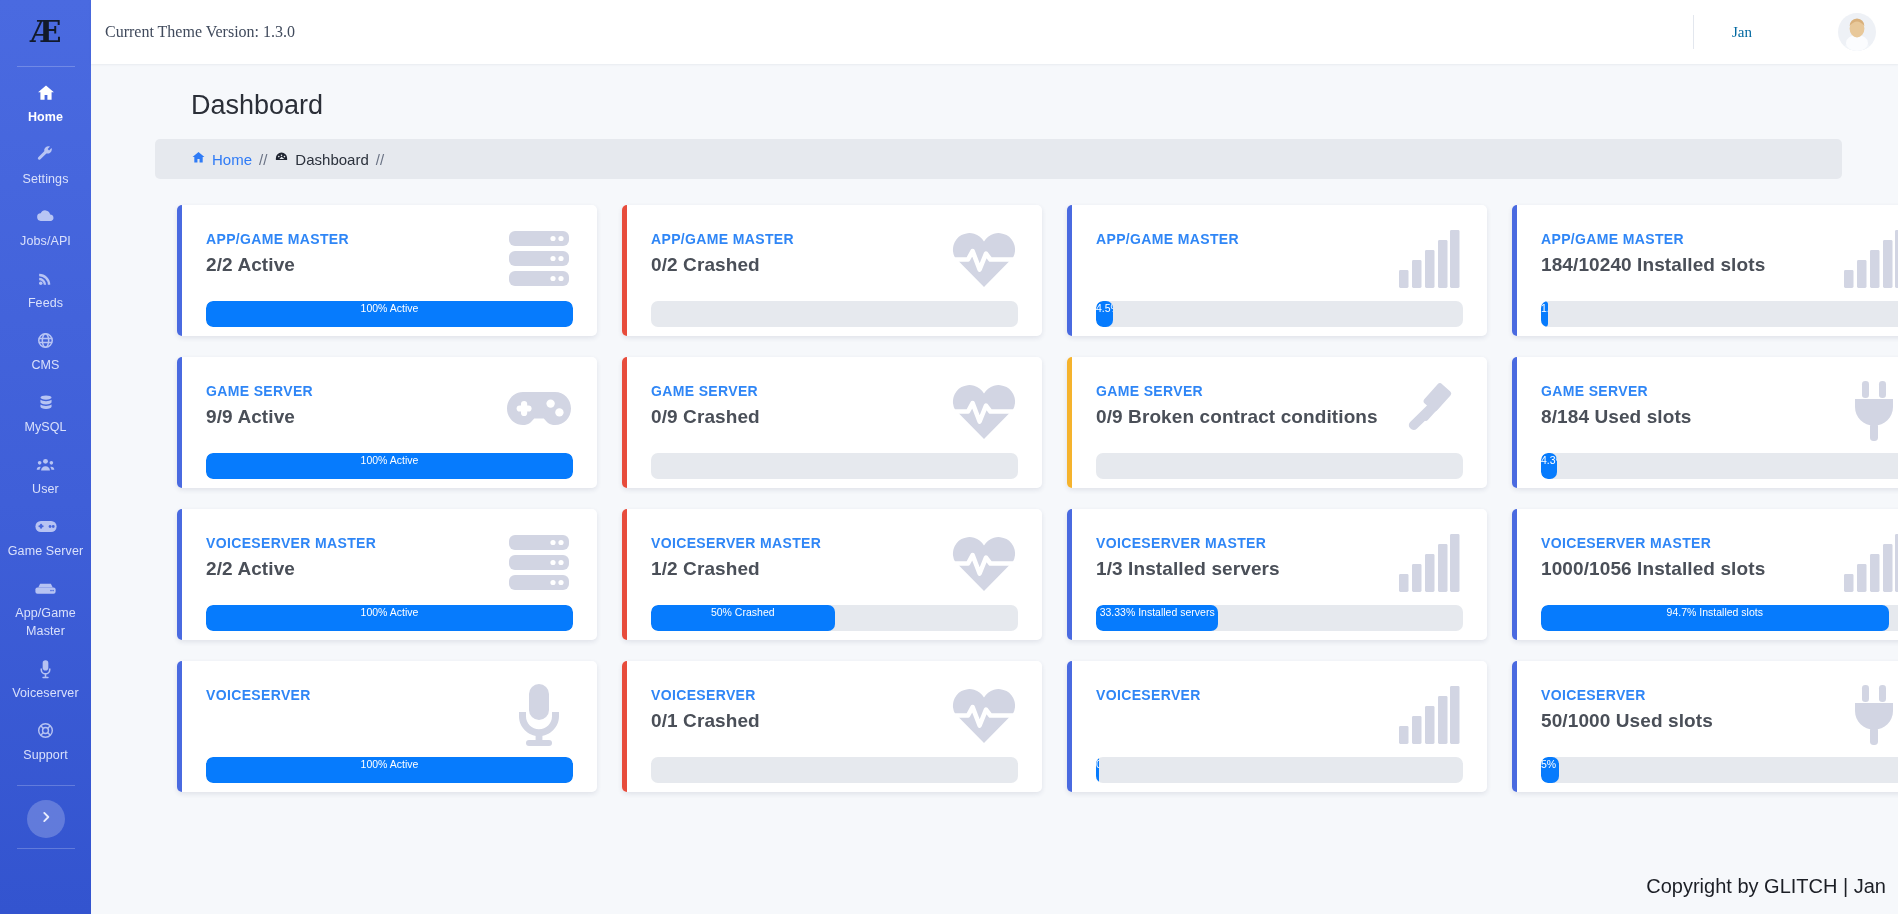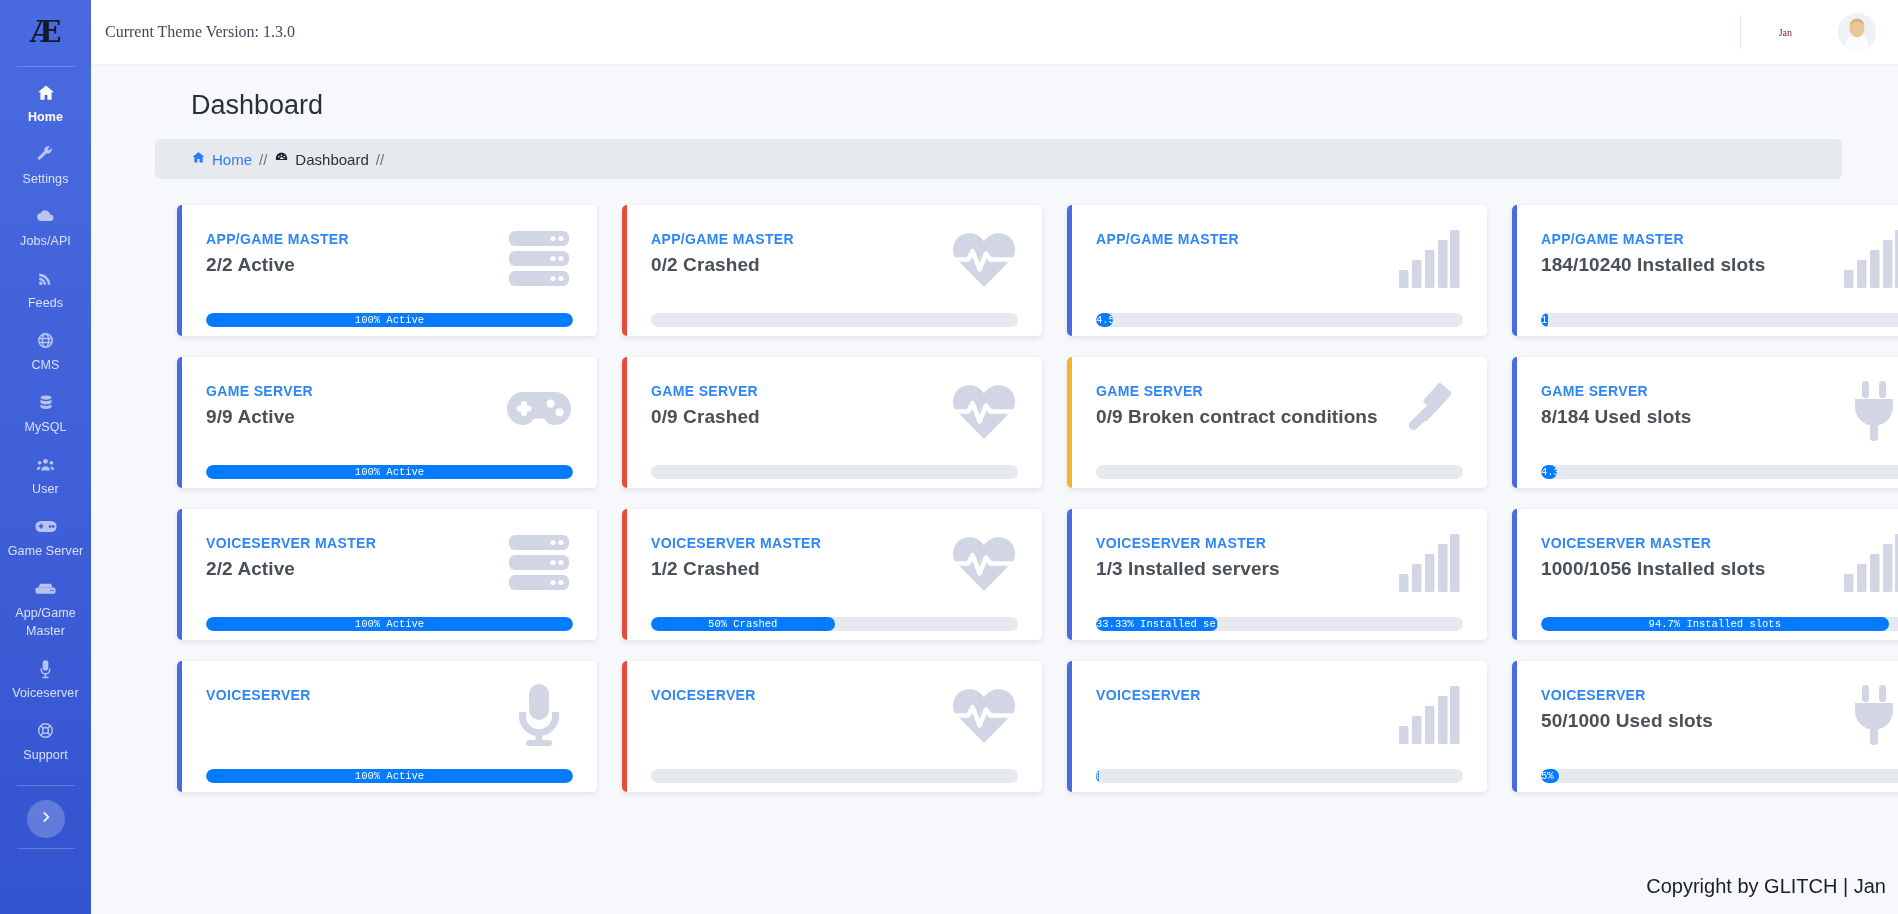--- a/index.html
+++ b/index.html
@@ -52,21 +52,21 @@
   .topbar {
     height: 64px; background: #ffffff; flex: 0 0 64px;
     display: flex; align-items: center; justify-content: space-between;
     padding: 0 22px 0 14px;
     box-shadow: 0 1px 2px rgba(20,30,60,.06);
     font-family: Liberation Serif, serif;
   }
   .theme-version { font-size: 16px; color: #404a5c; }
   .user-area { display: flex; align-items: center; height: 100%; }
   .user-sep { width: 1px; height: 34px; background: #e3e7ee; margin-right: 38px; }
-  .user-name { font-size: 10px; color: #7f1d1d; margin-right: 46px; }
+  .user-name { font-size: 15px; color: #0369a1; margin-right: 86px; }
   .avatar {
     width: 38px; height: 38px; border-radius: 50%;
     background: #eef1f6; overflow: hidden; position: relative;
     display:flex; align-items:flex-end; justify-content:center;
   }
 
   .content { flex: 1 1 auto; padding: 26px 56px 0 64px; overflow: hidden; position: relative; }
   .page-title { font-size: 27px; color: #2b2f38; font-weight: normal; margin: 0 0 18px 36px; }
   .breadcrumb {
     background: #e6e9ee; border-radius: 5px;
@@ -103,22 +103,22 @@
     letter-spacing: .35px; margin-bottom: 7px;
   }
   .card-value { font-size: 19px; color: #4a4f58; font-weight: bold; letter-spacing: .1px; }
   .card-icon {
     position: absolute; right: 22px; top: 18px;
     width: 72px; height: 72px; color: #d2d5e3;
     display: flex; align-items: center; justify-content: center;
     pointer-events: none;
   }
   .progress {
-    position: absolute; left: 29px; right: 24px; top: 108px;
-    height: 14px; background: #e6e9ee; border-radius: 7px; overflow: hidden; font-family: Liberation Mono, monospace;
+    position: absolute; left: 29px; right: 24px; top: 96px;
+    height: 26px; background: #e6e9ee; border-radius: 7px; overflow: hidden;
   }
   .bar {
     height: 100%; background: #067bfd; border-radius: 7px;
     color: #ffffff; font-size: 10.5px; line-height: 14px;
     text-align: center; white-space: nowrap; overflow: hidden;
     min-width: 0;
   }
 
   .footer {
     position: absolute; right: 12px; bottom: 16px;
@@ -431,20 +431,21 @@
               <rect x="19.6" y="50" width="6.8" height="8"></rect>
               <rect x="10" y="56" width="26" height="6" rx="3"></rect>
             </svg>
           </div>
           <div class="progress">
             <div class="bar" style="width: 100%;">100% Active</div>
           </div>
         </div>
         <div class="card" style="--accent: #e74c3c;">
           <div class="card-label">VOICESERVER</div>
+          <div class="card-value">0/1 Crashed</div>
           <div class="card-icon">
             <svg width="64" height="60" viewBox="0 0 64 60" fill="#d2d5e3">
               <path d="M32 58 3 28.6A15.4 15.4 0 0 1 32 12.6 15.4 15.4 0 0 1 61 28.6L32 58z"></path>
               <path d="M0 30.5h16l4.6-8.4 7 18.4 6.4-15.8 4.4 5.8H64" stroke="#ffffff" stroke-width="4.6" fill="none" stroke-linejoin="round" stroke-linecap="round"></path>
             </svg>
           </div>
           <div class="progress"></div>
         </div>
         <div class="card" style="--accent: #4a6ae0;">
           <div class="card-label">VOICESERVER</div>

